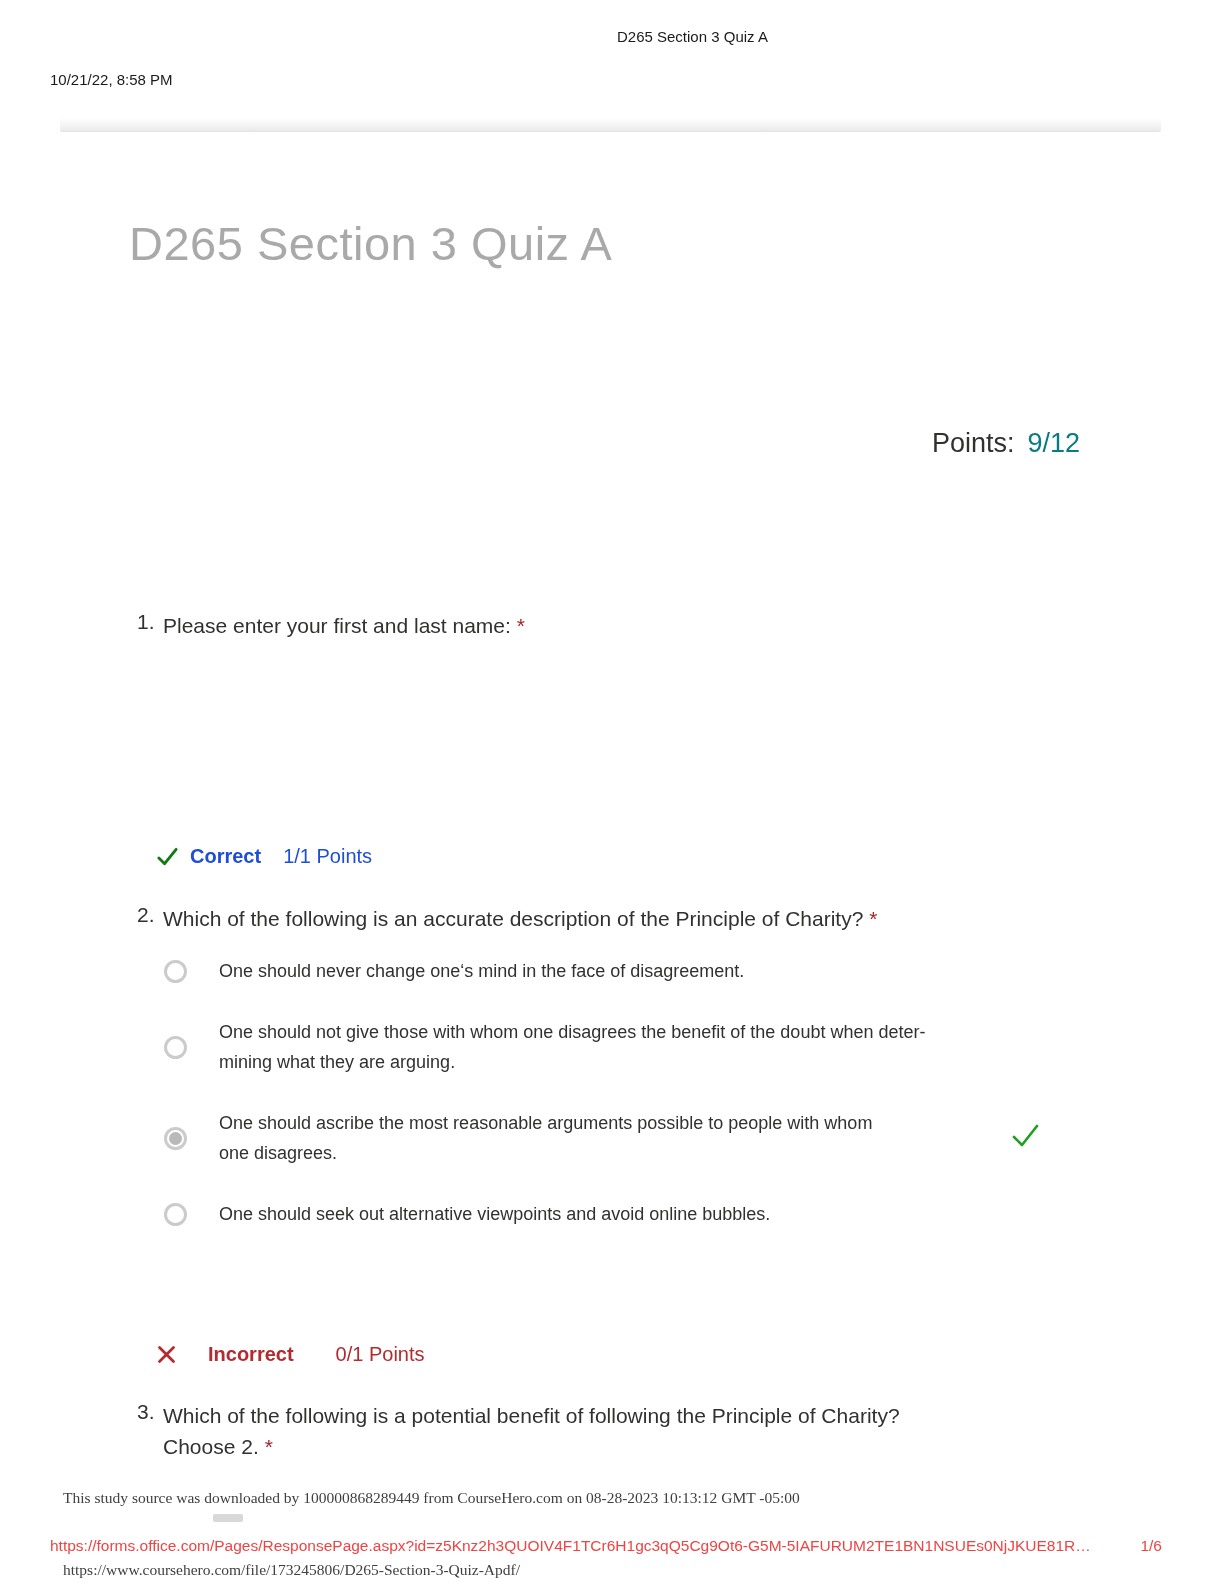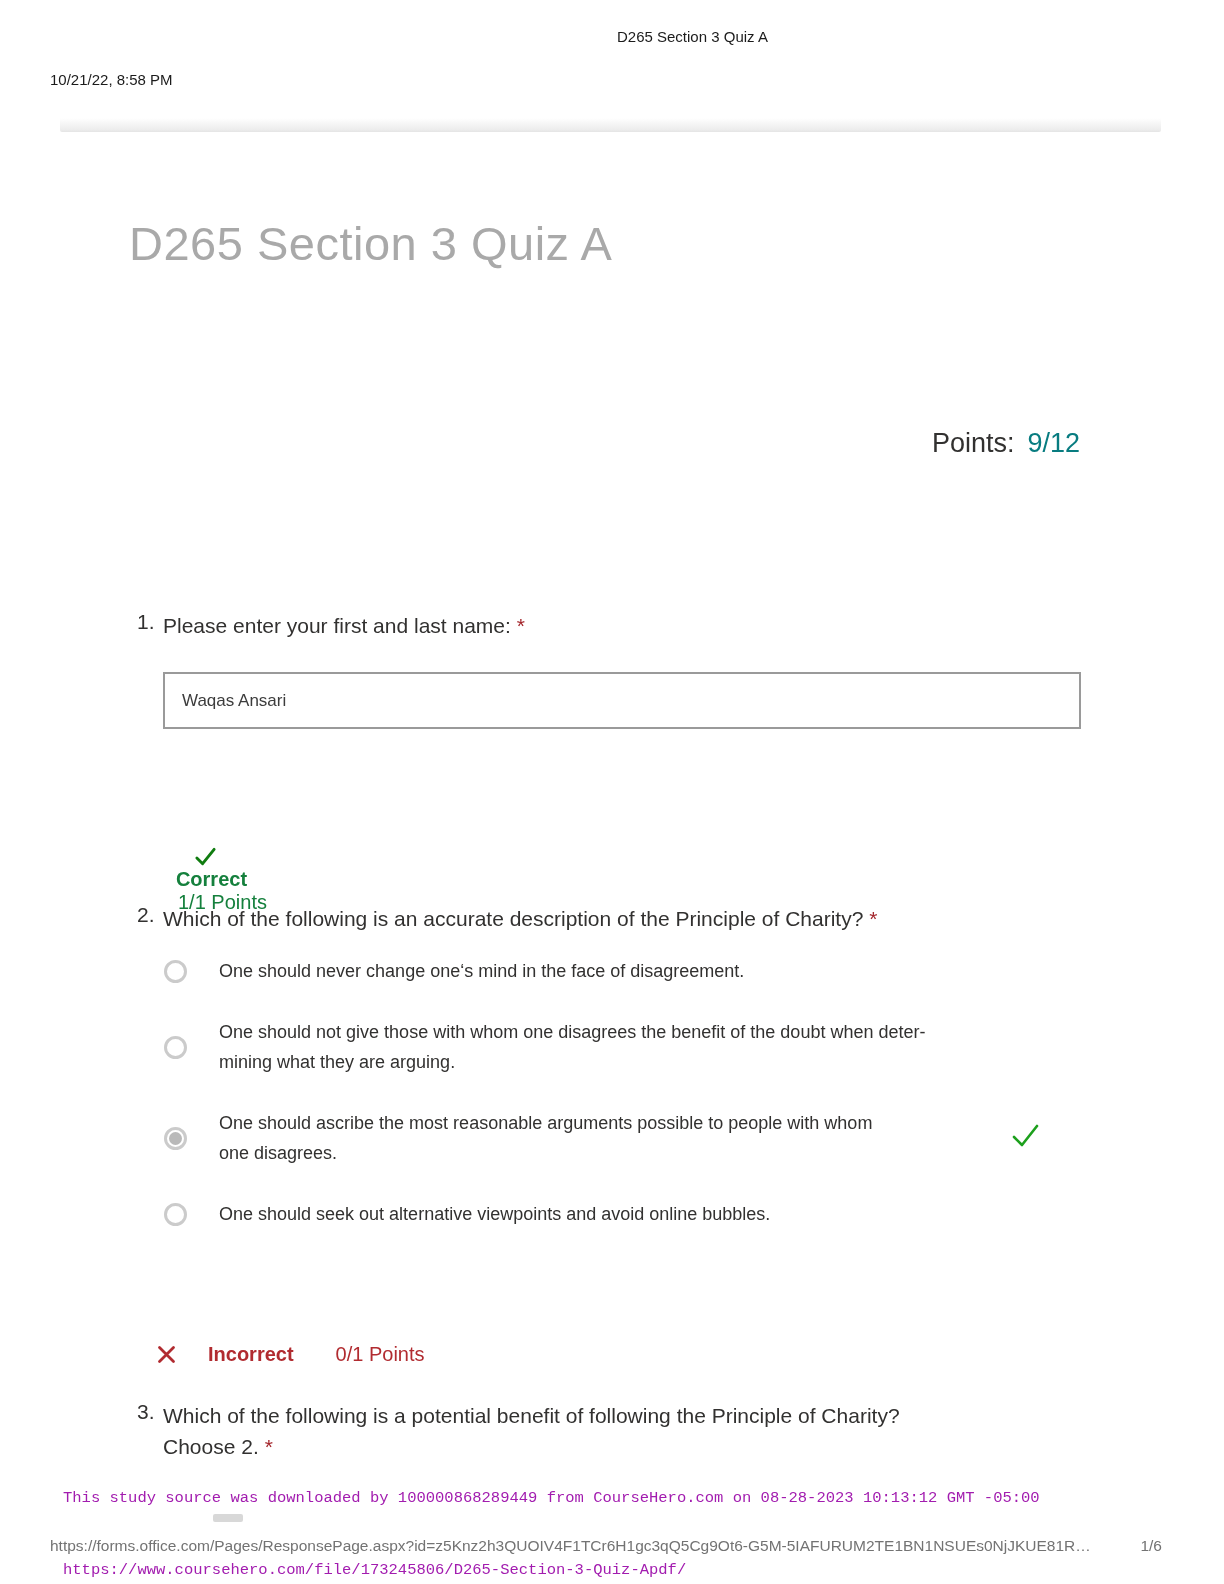--- a/index.html
+++ b/index.html
@@ -44,50 +44,50 @@
     position:absolute; left:163px; top:672px; width:918px; height:57px;
     border:2px solid #9a9a9a; background:#fff; outline:none;
     font-family:"Liberation Sans", sans-serif;
     font-size:17px; color:#3c3c3c; padding:0 17px;
   }
 
   .result-row { position:absolute; display:flex; align-items:center; font-size:20px; }
   .result-row svg { margin-right:11px; }
   .result-label  { font-weight:700; }
   .result-points { margin-left:22px; }
-  .result-correct   { left:156px; top:845px;  color:#15803d;flex-direction:column; }
+  .result-correct   { left:156px; top:845px;  color:#1d4ed8; }
   .result-incorrect { left:156px; top:1343px; color:#b12b30;gap:20px; }
 
   .options { position:absolute; left:164px; top:956px; width:900px; }
   .option  { display:flex; align-items:center; margin-bottom:31px; position:relative;gap:16px; }
   .radio {
     flex:none; width:23px; height:23px; border-radius:50%;
     border:3px solid #cbcbcb; background:#fff; margin-right:16px; position:relative;
   }
   .radio.selected::after {
     content:""; position:absolute; inset:2px; border-radius:50%; background:#b9b9b9;
   }
   .option-text { font-size:18px; line-height:30px; white-space:pre-line; max-width:800px; }
   .option-check { position:absolute; left:846px; top:50%; transform:translateY(-50%); }
 
   
   .f-serif {
     position:absolute; left:63px;
-    font-family:Liberation Mono, monospace; font-size:15.5px; color:#a21caf;
+    font-family:Liberation Serif, serif; font-size:15.5px; color:#404040;
   }
   .f-line1 { top:1489px; }
   .f-line3 { top:1561px; }
   .f-dash  {
     position:absolute; left:213px; top:1514px; width:30px; height:8px;
     background:#d8d8d8; border-radius:2px;
   }
   .f-urlrow {
     position:absolute; left:50px; top:1537px; width:1112px;
     display:flex; justify-content:space-between;
-    font-size:15.5px; color:#737373;
+    font-size:15.5px; color:#ef4444;
   }
 </style>
 </head>
 <body>
 
 <div class="page">
 
   <div class="ph-date">10/21/22, 8:58 PM</div>
   <div class="ph-title">D265 Section 3 Quiz A</div>
 
@@ -96,21 +96,20 @@
   <div class="form-title">D265 Section 3 Quiz A</div>
 
   <div class="points-row">
     <span class="points-label">Points:</span><span class="points-value">9/12</span>
   </div>
 
   <div class="question" style="left:137px; top:610px;">
     <span class="q-num">1.</span>
     <span class="q-body"><span>Please enter your first and last name:</span><span class="req">*</span></span>
   </div>
-  <input class="answer-input" type="text" value="Waqas Ansari" style="">
 
   <div class="result-row result-correct">
     <svg width="23" height="23" viewBox="0 0 24 24">
       <path d="M3 13.5 L9 19.5 L21 4.5" fill="none" stroke="#107c10" stroke-width="3" stroke-linecap="round" stroke-linejoin="round"></path>
     </svg>
     <span class="result-label">Correct</span>
     <span class="result-points">1/1 Points</span>
   </div>
 
   <div class="question" style="left:137px; top:903px;">

